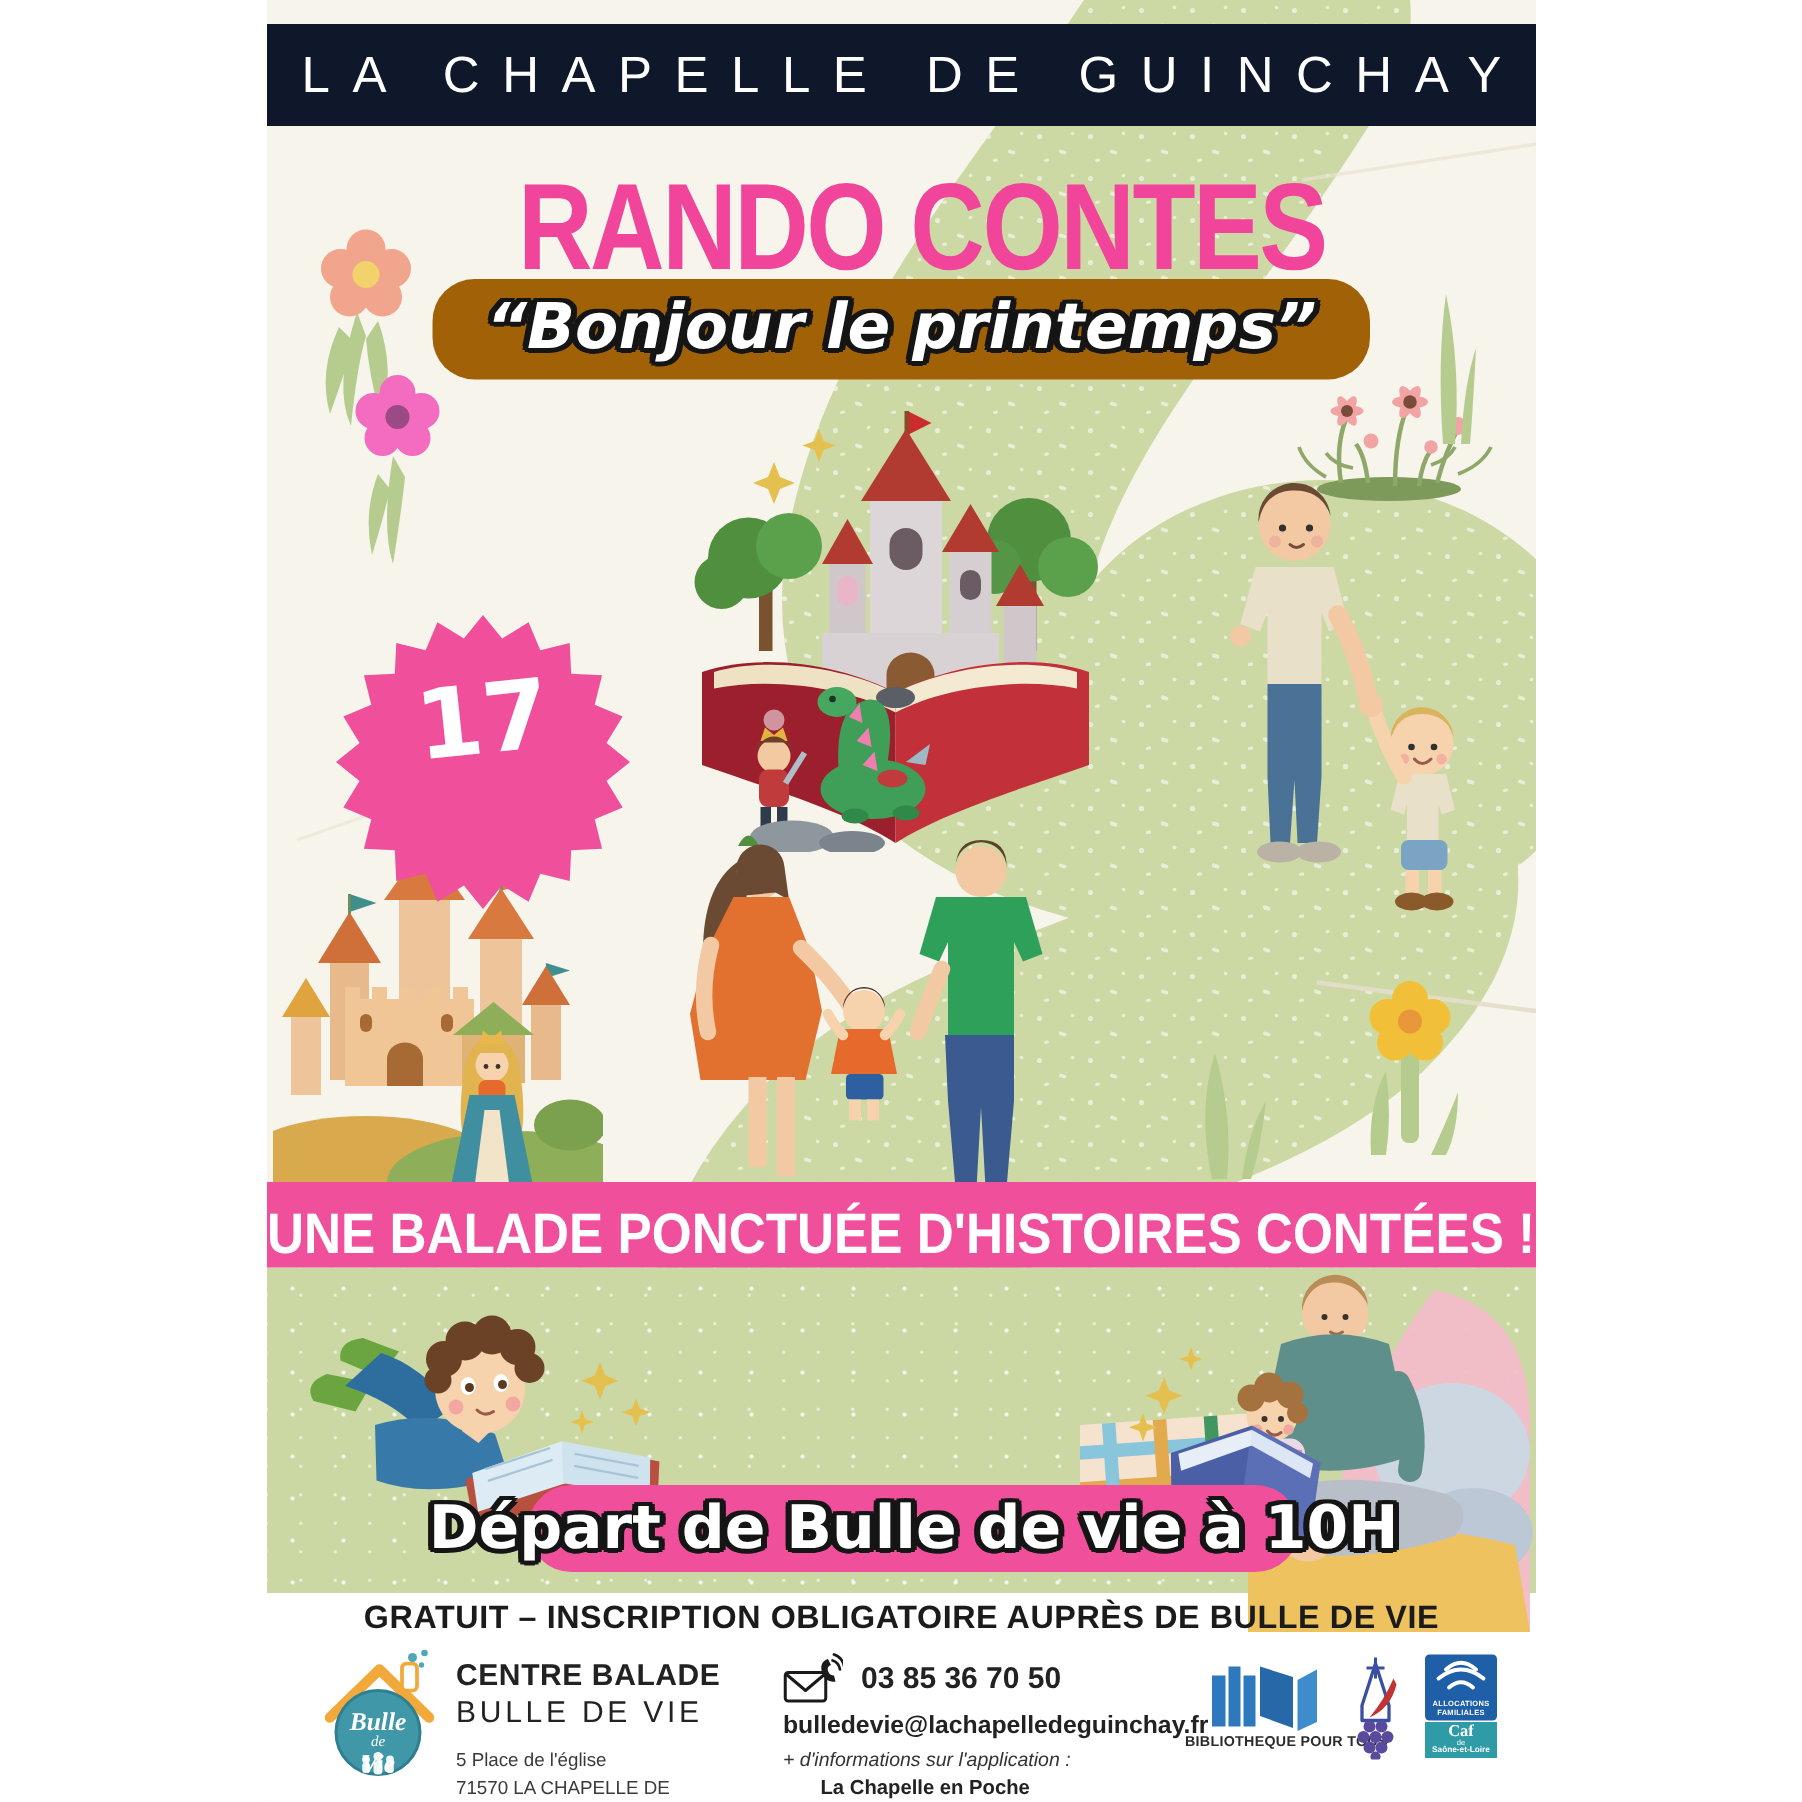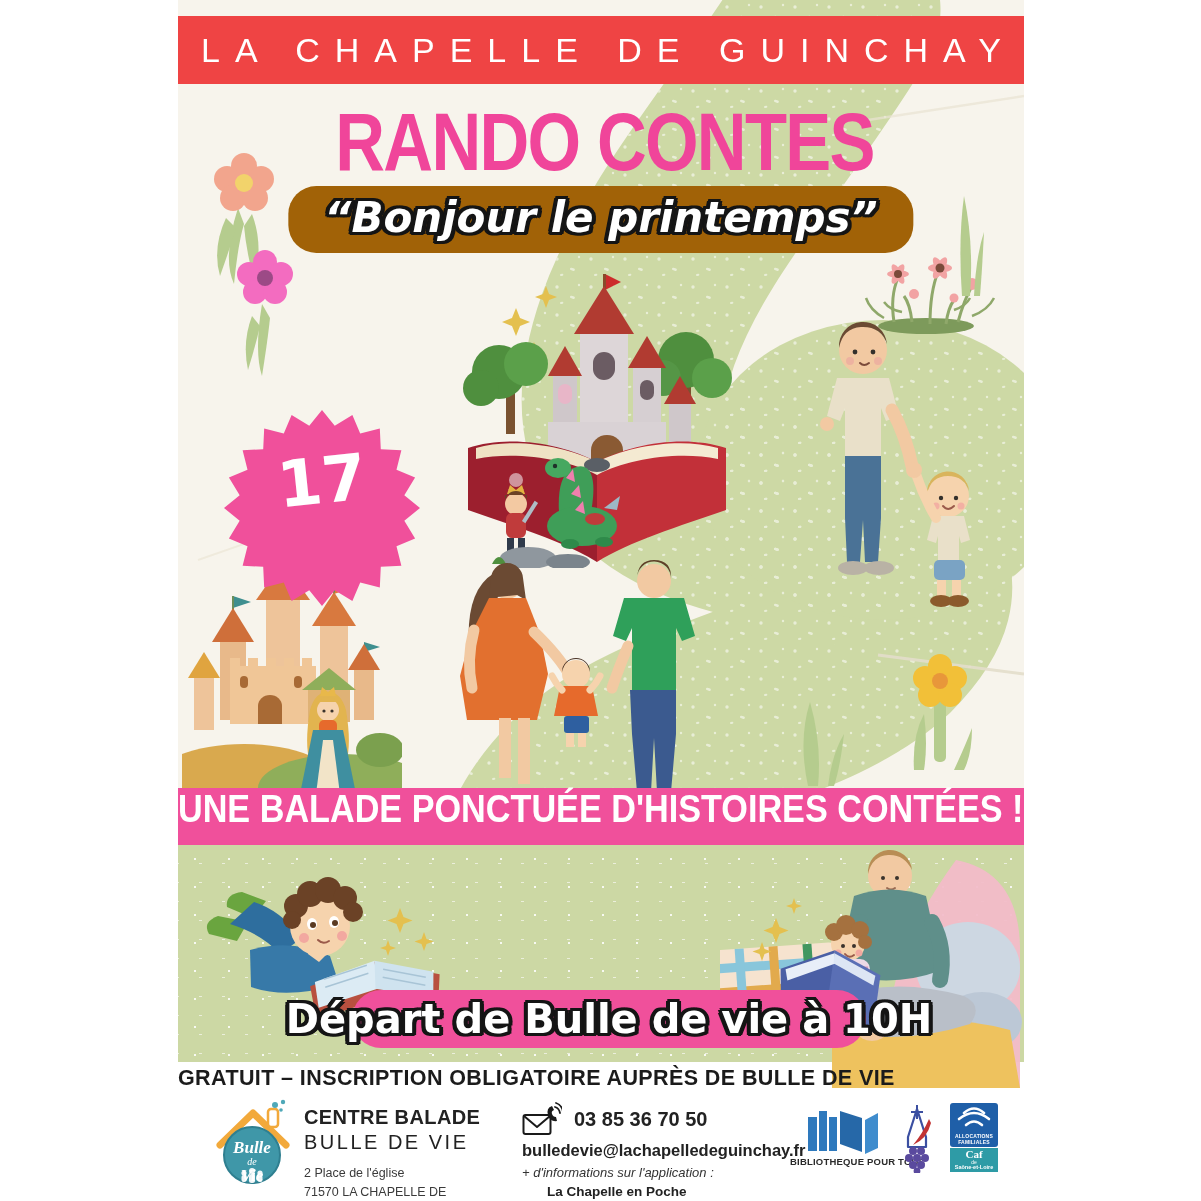--- a/index.html
+++ b/index.html
@@ -1,48 +1,48 @@
 <!DOCTYPE html>
 <html><head>
 <meta charset="utf-8">
 <style>
   html,body{margin:0;padding:0;background:#ffffff;}
   .page{position:relative;width:1201px;height:1201px;background:#ffffff;overflow:hidden;font-family:"Liberation Sans",sans-serif;}
   .poster{position:absolute;left:178px;top:0;width:846px;height:1201px;background:#f7f4ec;overflow:hidden;}
   .abs{position:absolute;}
   
-  .top-banner{left:0;top:16px;width:846px;height:68px;background:#ef4444;z-index:5;display:flex;align-items:center;justify-content:center;}
+  .top-banner{left:0;top:16px;width:846px;height:68px;background:#0f172a;z-index:5;display:flex;align-items:center;justify-content:center;}
   .top-banner span{color:#fff;font-size:34px;font-weight:400;letter-spacing:15px;text-indent:15px;white-space:nowrap;}
   
-  .title{left:0;top:94px;width:846px;margin:4px;text-align:center;z-index:4;color:#f0459a;font-size:82px;line-height:88px;font-weight:bold;}
+  .title{left:0;top:94px;width:846px;margin:14px;text-align:center;z-index:4;color:#f0459a;font-size:82px;line-height:88px;font-weight:bold;}
   .cond{display:inline-block;transform:scaleX(.84);transform-origin:center;letter-spacing:-2px;white-space:nowrap;}
   
   .bubble{color:#fff;font-family:"DejaVu Sans",sans-serif;font-weight:bold;white-space:nowrap;
     text-shadow:3px 0 0 #151515,-3px 0 0 #151515,0 3px 0 #151515,0 -3px 0 #151515,
       2.6px 2.6px 0 #151515,-2.6px 2.6px 0 #151515,2.6px -2.6px 0 #151515,-2.6px -2.6px 0 #151515,
       4px 1.5px 0 #151515,-4px 1.5px 0 #151515,4px -1.5px 0 #151515,-4px -1.5px 0 #151515;}
   .subtitle-pill{left:50%;top:186px;transform:translateX(-50%);background:#a16207;border-radius:28px;padding:7px 36px 11px;z-index:4;font-style:italic;}
   .subtitle-pill .bubble{font-size:42px;}
   
   .badge{left:46px;top:410px;width:196px;height:196px;z-index:4;}
   .badge svg{position:absolute;inset:0;}
   .badge-day{position:absolute;left:0;top:34px;width:100%;text-align:center;font-size:64px;transform:rotate(-6deg);}
   .badge-month{position:absolute;left:0;top:112px;width:100%;text-align:center;font-size:40px;}
   .badge .bubble{text-shadow:none;}
   
-  .banner-strip{left:0;top:788px;width:846px;height:57px;background:#f0509b;z-index:5;display:flex;align-items:flex-start;justify-content:center;}
+  .banner-strip{left:0;top:788px;width:846px;height:57px;background:#f0509b;z-index:5;display:flex;align-items:flex-end;justify-content:center;}
   .banner-strip span{color:#fff;font-size:38px;font-weight:bold;transform:scaleX(.9);transform-origin:center;white-space:nowrap;}
   
   .green-band{left:0;top:845px;width:846px;height:217px;z-index:1;background-color:#ccd8a4;
     background-image:radial-gradient(rgba(255,255,255,.85) 1.3px,transparent 1.5px),radial-gradient(rgba(255,255,255,.6) 1px,transparent 1.2px);
     background-size:34px 28px,23px 19px;background-position:0 0,11px 9px;}
   .depart-pill{left:174px;top:990px;width:514px;height:58px;background:#f0509b;border-radius:29px;z-index:6;display:flex;align-items:center;justify-content:center;}
   .depart-pill .bubble{font-size:40px;}
   .footer-bg{left:0;top:1062px;width:846px;height:139px;background:#ffffff;z-index:2;}
-  .gratuit{left:0;top:1066px;width:846px;text-align:left;z-index:4;color:#1b1b1b;font-size:21.5px;font-weight:bold;letter-spacing:.4px;}
+  .gratuit{left:0;top:1066px;width:846px;text-align:center;z-index:4;color:#1b1b1b;font-size:21.5px;font-weight:bold;letter-spacing:.4px;}
   
   .f-block{z-index:4;color:#222;}
   .org-type{font-size:20px;font-weight:bold;letter-spacing:.4px;}
   .org-name{font-size:20px;letter-spacing:2.5px;margin-top:2px;}
   .org-addr{font-size:12.5px;color:#3a3a3a;margin-top:10px;line-height:1.5;}
   .phone-row{display:flex;align-items:center;gap:12px;}
   .phone-num{font-size:20px;font-weight:bold;}
   .email{font-size:16.5px;font-weight:bold;margin-top:5px;}
   .app-note{font-size:13px;font-style:italic;color:#333;margin-top:5px;}
   .app-name{font-size:13.5px;font-weight:bold;margin-top:4px;margin-left:25px;}
@@ -512,21 +512,21 @@
         <div style="font-size:17px;font-weight:bold;">Bulle</div>
         <div style="font-size:10px;margin-top:1px;">de</div>
         <div style="font-size:17px;font-weight:bold;margin-top:0px;">Vie</div>
       </div>
     </div>
 
     <div class="abs f-block" style="left:126px;top:1106px;width:210px;">
       <div class="org-type">CENTRE BALADE</div>
       <div class="org-name">BULLE DE VIE</div>
       <div class="org-addr">
-        <div>2 Place de l'église</div>
+        <div>5 Place de l'église</div>
         <div>71570 LA CHAPELLE DE GUINCHAY</div>
       </div>
     </div>
 
     <div class="abs f-block" style="left:344px;top:1102px;width:260px;">
       <div class="phone-row">
         <svg width="40" height="34" viewBox="0 0 40 34">
           <rect x="1.5" y="13" width="27" height="19" rx="2" fill="none" stroke="#1a1a1a" stroke-width="2"></rect>
           <path d="M2 14 L15 25 L28 14" fill="none" stroke="#1a1a1a" stroke-width="2" stroke-linejoin="round"></path>
           <path d="M26 13 q-2 -7 4 -9 l2 4 q-3 1 -2 4 q1 3 4 3 l1 4 q-7 1 -9 -6z" fill="#1a1a1a"></path>

